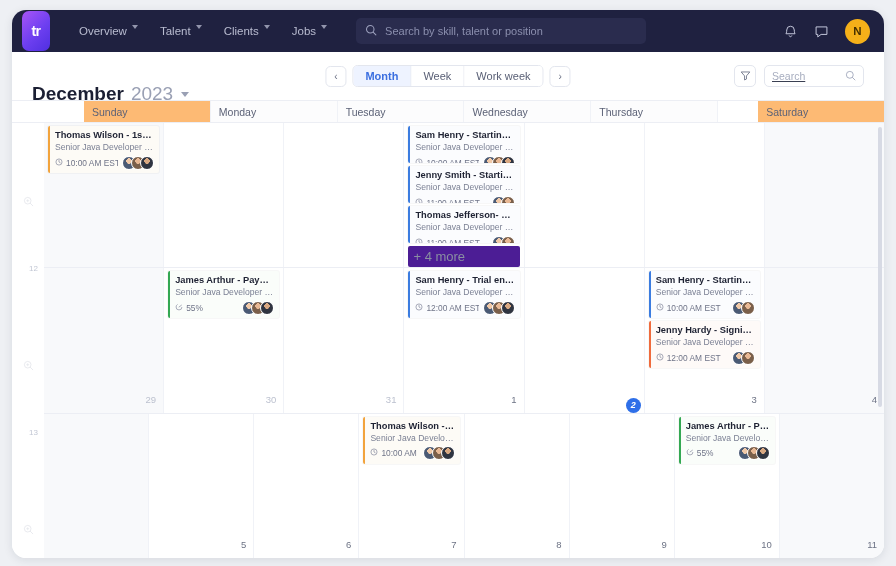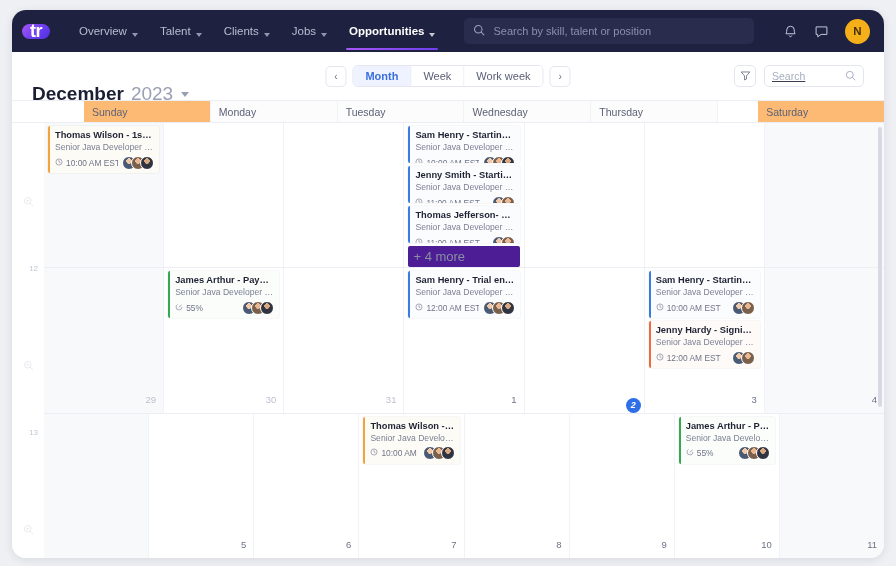--- a/index.html
+++ b/index.html
@@ -22,31 +22,31 @@
   
   .navbar {
     height: 42px;
     background: #1f2140;
     display: flex;
     align-items: center;
     padding: 0 14px 0 10px;
     position: relative;
   }
   .logo {
-    width: 28px; height: 15px;
-    border-radius: 14px;
+    width: 28px; height: 40px;
+    border-radius: 7px;
     background: linear-gradient(135deg, #a855f7 0%, #6d3ff0 55%, #4f2fe0 100%);
     display: flex; align-items: center; justify-content: center;
-    color: #fff; font-weight: bold; font-size: 18px;
+    color: #fff; font-weight: bold; font-size: 14px;
     letter-spacing: -0.5px;
     flex: 0 0 auto;
   }
   .nav-items { display: flex; align-items: center; margin-left: 18px; }
   .nav-item {
-    display: flex; align-items: flex-end; gap: 5px;
+    display: flex; align-items: flex-start; gap: 5px;
     color: #b9bcd0; font-size: 11.5px;
     padding: 13px 11px;
     position: relative;
     cursor: pointer;
     white-space: nowrap;
   }
   .nav-item.active { color: #ffffff; font-weight: bold; }
   .nav-item.active::after {
     content: ""; position: absolute;
     left: 8px; right: 8px; bottom: 0; height: 2.5px;
@@ -302,24 +302,20 @@
         <div class="nav-item">
           <span>Talent</span>
           <span class="caret"></span>
         </div>
         <div class="nav-item">
           <span>Clients</span>
           <span class="caret"></span>
         </div>
         <div class="nav-item">
           <span>Jobs</span>
-          <span class="caret"></span>
-        </div>
-        <div class="nav-item active">
-          <span>Opportunities</span>
           <span class="caret"></span>
         </div>
       </div>
     <div class="search-wrap">
       <span>
         <svg width="12" height="12" viewBox="0 0 16 16" fill="none">
           <circle cx="7" cy="7" r="5" stroke="#9ca0bd" stroke-width="1.4"></circle>
           <line x1="10.8" y1="10.8" x2="14.5" y2="14.5" stroke="#9ca0bd" stroke-width="1.4" stroke-linecap="round"></line>
         </svg>
       </span>

